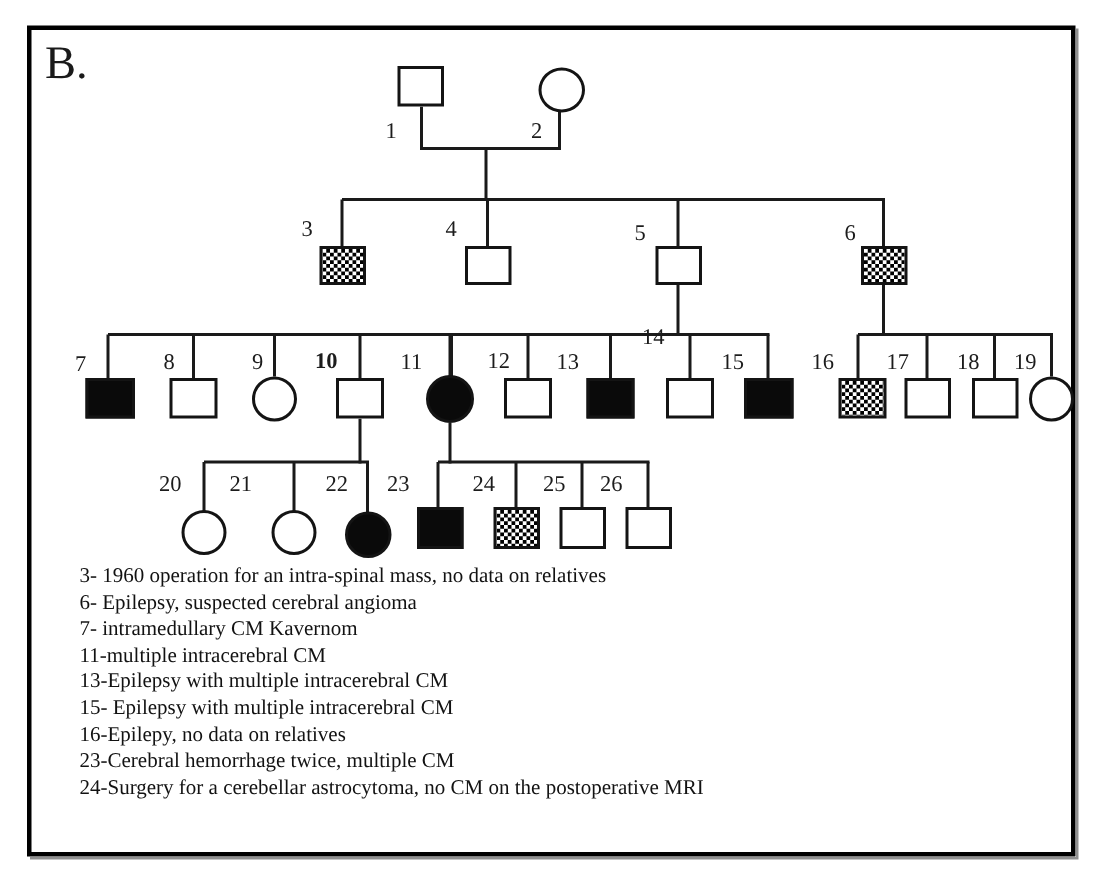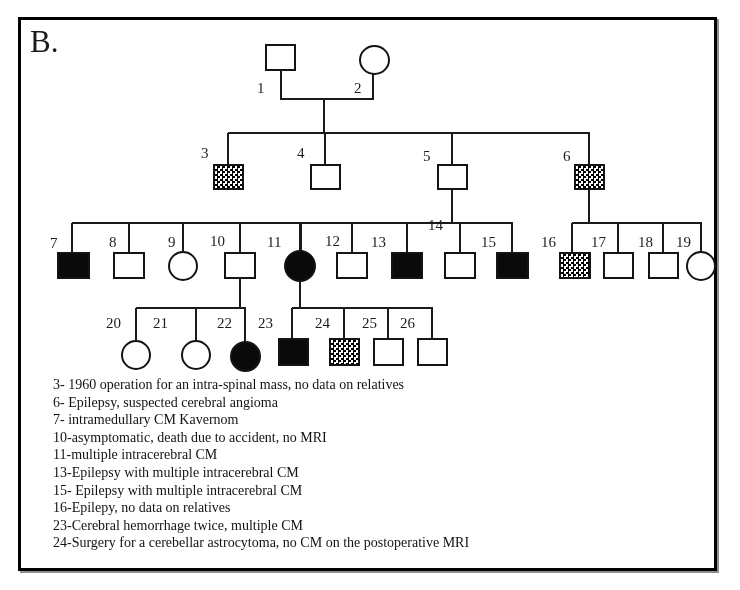--- a/index.html
+++ b/index.html
@@ -61,21 +61,20 @@
 <body>
 
 <div class="canvas" id="pedigree-canvas">
   <div class="frame"></div>
   <div class="fig-label">B.</div>
 
   <div class="legend">
     <div>3- 1960 operation for an intra-spinal mass, no data on relatives</div>
     <div>6- Epilepsy, suspected cerebral angioma</div>
     <div>7- intramedullary CM Kavernom</div>
-    <div>10-asymptomatic, death due to accident, no MRI</div>
     <div>11-multiple intracerebral CM</div>
     <div>13-Epilepsy with multiple intracerebral CM</div>
     <div>15- Epilepsy with multiple intracerebral CM</div>
     <div>16-Epilepy, no data on relatives</div>
     <div>23-Cerebral hemorrhage twice, multiple CM</div>
     <div>24-Surgery for a cerebellar astrocytoma, no CM on the postoperative MRI</div>
   </div>
 <div class="pline" style="left: 280px; top: 71px; width: 2px; height: 29px;"></div>
     <div class="pline" style="left: 372px; top: 74px; width: 2px; height: 26px;"></div>
     <div class="pline" style="left: 280px; top: 98px; width: 94px; height: 2px;"></div>
@@ -125,21 +124,21 @@
     <div class="plabel" style="left: 423px; top: 149px;">5</div>
     <div class="symbol square fill-checker" style="left: 574px; top: 164px; width: 31px; height: 26px;"></div>
     <div class="plabel" style="left: 563px; top: 149px;">6</div>
     <div class="symbol square fill-solid" style="left: 57px; top: 252px; width: 33px; height: 27px;"></div>
     <div class="plabel" style="left: 50px; top: 236px;">7</div>
     <div class="symbol square fill-open" style="left: 113px; top: 252px; width: 32px; height: 27px;"></div>
     <div class="plabel" style="left: 109px; top: 235px;">8</div>
     <div class="symbol circle fill-open" style="left: 168px; top: 251px; width: 30px; height: 30px;"></div>
     <div class="plabel" style="left: 168px; top: 235px;">9</div>
     <div class="symbol square fill-open" style="left: 224px; top: 252px; width: 32px; height: 27px;"></div>
-    <div class="plabel" style="left: 210px; top: 234px;">10</div>
+    <div class="plabel" style="left: 210px; top: 234px; font-weight: bold;">10</div>
     <div class="symbol circle fill-solid" style="left: 284px; top: 250px; width: 32px; height: 32px;"></div>
     <div class="plabel" style="left: 267px; top: 235px;">11</div>
     <div class="symbol square fill-open" style="left: 336px; top: 252px; width: 32px; height: 27px;"></div>
     <div class="plabel" style="left: 325px; top: 234px;">12</div>
     <div class="symbol square fill-solid" style="left: 391px; top: 252px; width: 32px; height: 27px;"></div>
     <div class="plabel" style="left: 371px; top: 235px;">13</div>
     <div class="symbol square fill-open" style="left: 444px; top: 252px; width: 32px; height: 27px;"></div>
     <div class="plabel" style="left: 428px; top: 218px;">14</div>
     <div class="symbol square fill-solid" style="left: 496px; top: 252px; width: 33px; height: 27px;"></div>
     <div class="plabel" style="left: 481px; top: 235px;">15</div>

